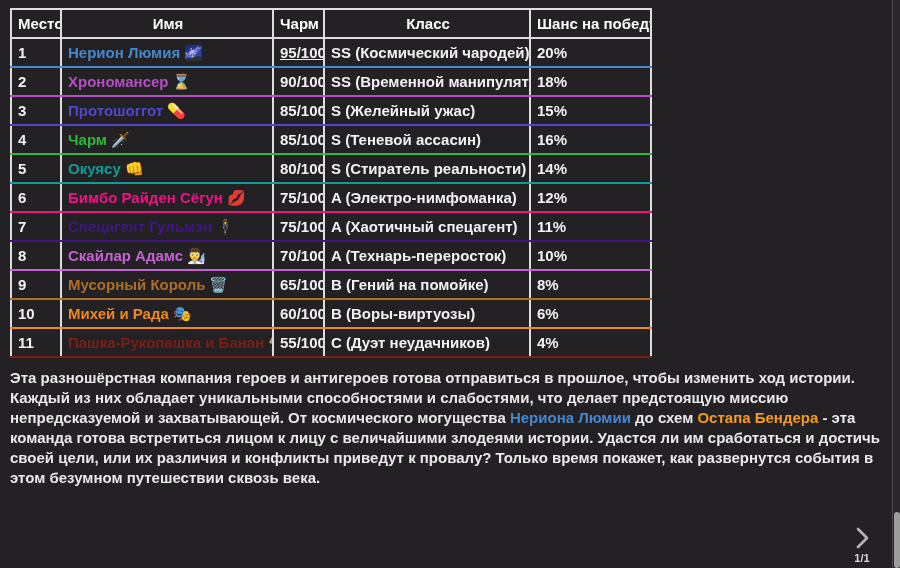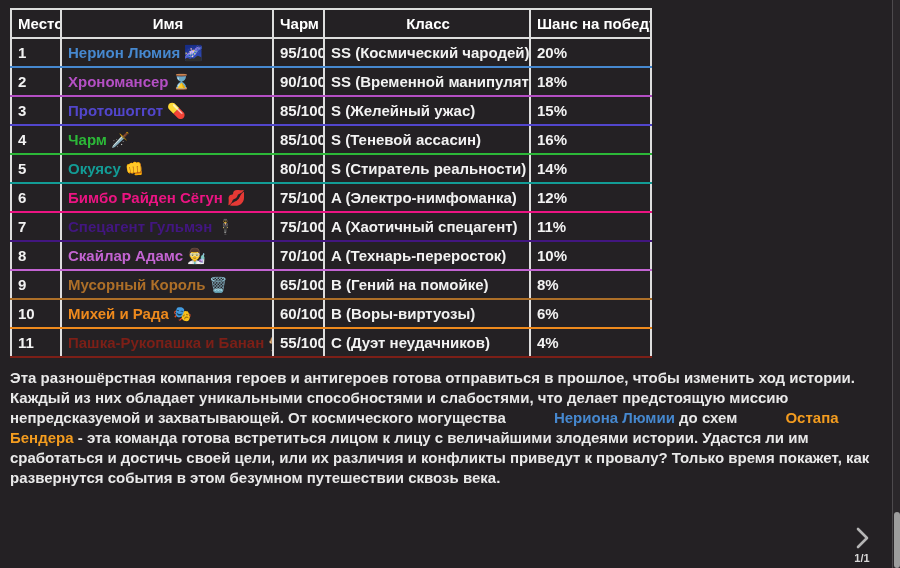--- a/index.html
+++ b/index.html
@@ -50,21 +50,21 @@
   .name-cell { cursor: pointer; margin-top: 35px; }
   .emoji { font-family: "DejaVu Sans", sans-serif; font-weight: 400; }
   .summary {
     margin-top: 10px;
     width: 876px;
     font-size: 15px;
     font-weight: 700;
     line-height: 20px;
     color: #e9e9e9;
   }
-  .summary .ref { cursor: pointer; margin-left: 44px; }
+  .summary .ref { cursor: pointer; }
   .pager {
     position: absolute;
     right: 20px; bottom: 4px;
     width: 36px;
     text-align: center;
   }
   .pager .chev {
     width: 22px; height: 26px;
     margin: 0 auto;
     cursor: pointer;
@@ -111,21 +111,21 @@
         <th>Имя</th>
         <th>Чарм</th>
         <th>Класс</th>
         <th>Шанс на победу</th>
       </tr>
     </thead>
     <tbody id="rows-body">
         <tr>
       <td style="border-bottom: 2px solid rgb(70, 136, 207);">1</td>
       <td class="name-cell" style="color: rgb(70, 136, 207); border-bottom: 2px solid rgb(70, 136, 207);"><span class="nm">Нерион Люмия</span> <span class="emoji">🌌</span></td>
-      <td style="border-bottom: 2px solid rgb(70, 136, 207);">95/100</td>
+      <td style="border-bottom: 2px solid rgb(70, 136, 207); text-decoration: underline;">95/100</td>
       <td style="border-bottom: 2px solid rgb(70, 136, 207);">SS (Космический чародей)</td>
       <td style="border-bottom: 2px solid rgb(70, 136, 207);">20%</td>
     </tr>
         <tr>
       <td style="border-bottom: 2px solid rgb(180, 79, 196);">2</td>
       <td class="name-cell" style="color: rgb(180, 79, 196); border-bottom: 2px solid rgb(180, 79, 196);"><span class="nm">Хрономансер</span> <span class="emoji">⌛</span></td>
       <td style="border-bottom: 2px solid rgb(180, 79, 196);">90/100</td>
       <td style="border-bottom: 2px solid rgb(180, 79, 196);">SS (Временной манипулятор)</td>
       <td style="border-bottom: 2px solid rgb(180, 79, 196);">18%</td>
     </tr>

